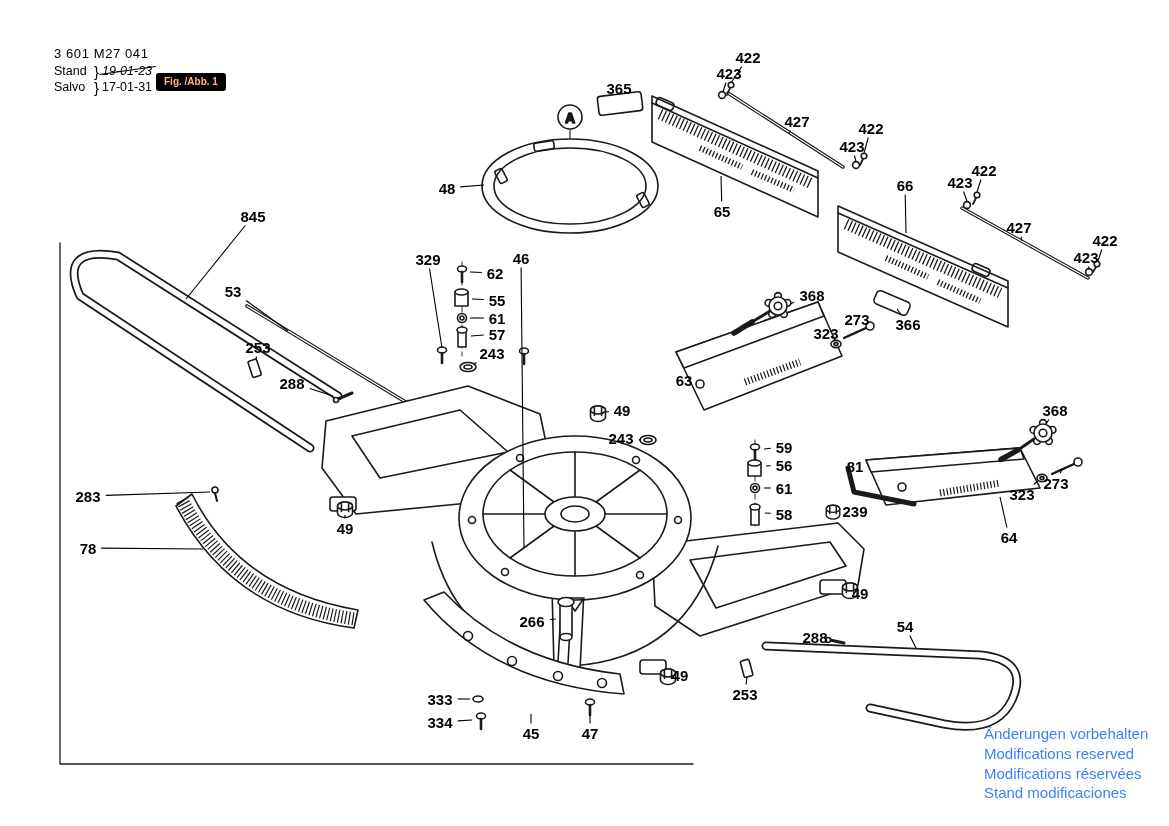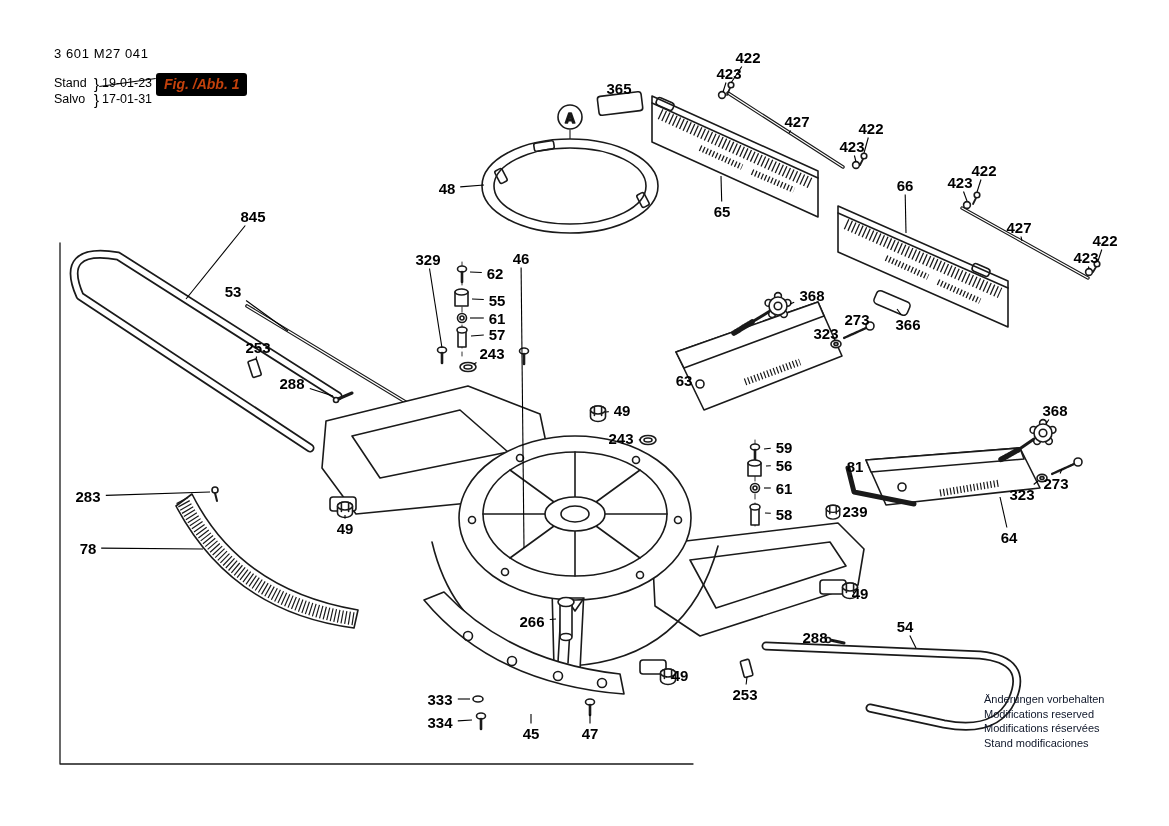--- a/index.html
+++ b/index.html
@@ -5,32 +5,32 @@
   html,body{margin:0;padding:0;}
   body{
     width:1169px;height:826px;background:#fff;color:#000;
     font-family:"Liberation Sans",sans-serif;position:relative;overflow:hidden;
   }
   .stage{position:absolute;inset:0;}
   #diagram-svg{position:absolute;left:0;top:0;}
 
   
   .header{position:absolute;left:54px;top:46px;}
-  .part-no{font-size:13px;letter-spacing:.6px;margin-bottom:15px;}
+  .part-no{font-size:13px;letter-spacing:.6px;margin-bottom:3px;}
   .rev{display:flex;align-items:flex-start;font-size:12.5px;height:16px;}
   .rev .lbl{width:40px;}
   .brace{font-size:15px;margin-right:3px;line-height:1;}
-  .struck{position:relative;display:inline-block;}
+  .struck{position:relative;display:inline-block;font-style:italic;}
   .struck::after{content:"";position:absolute;left:-3px;right:-4px;top:46%;
     border-top:1.4px solid #000;transform:rotate(-8deg);}
-  .fig-box{position:absolute;left:156px;top:73px;background:#000;color:#c2410c;
-    font-weight:bold;font-size:14px;padding:3px 8px 4px;border-radius:3px;white-space:nowrap;font-style:italic;}
+  .fig-box{position:absolute;left:156px;top:73px;background:#000;color:#fdba74;
+    font-weight:bold;font-size:10px;padding:3px 8px 4px;border-radius:3px;white-space:nowrap;}
 
   
-  .footer{position:absolute;left:984px;top:692px;font-size:11px;line-height:1.32;color:#0f172a;}
+  .footer{position:absolute;left:984px;top:724px;font-size:15px;line-height:1.32;color:#3b82f6;}
 
   
   .callout-label{font-family:"Liberation Sans",sans-serif;font-size:15px;font-weight:bold;
     fill:#000;text-anchor:middle;dominant-baseline:central;}
   .callout-leader{stroke:#000;stroke-width:1.1;}
   .view-label{font-family:"Liberation Sans",sans-serif;font-size:14px;font-weight:bold;
     fill:#000;text-anchor:middle;dominant-baseline:central;}
 </style>
 </head>
 <body>

